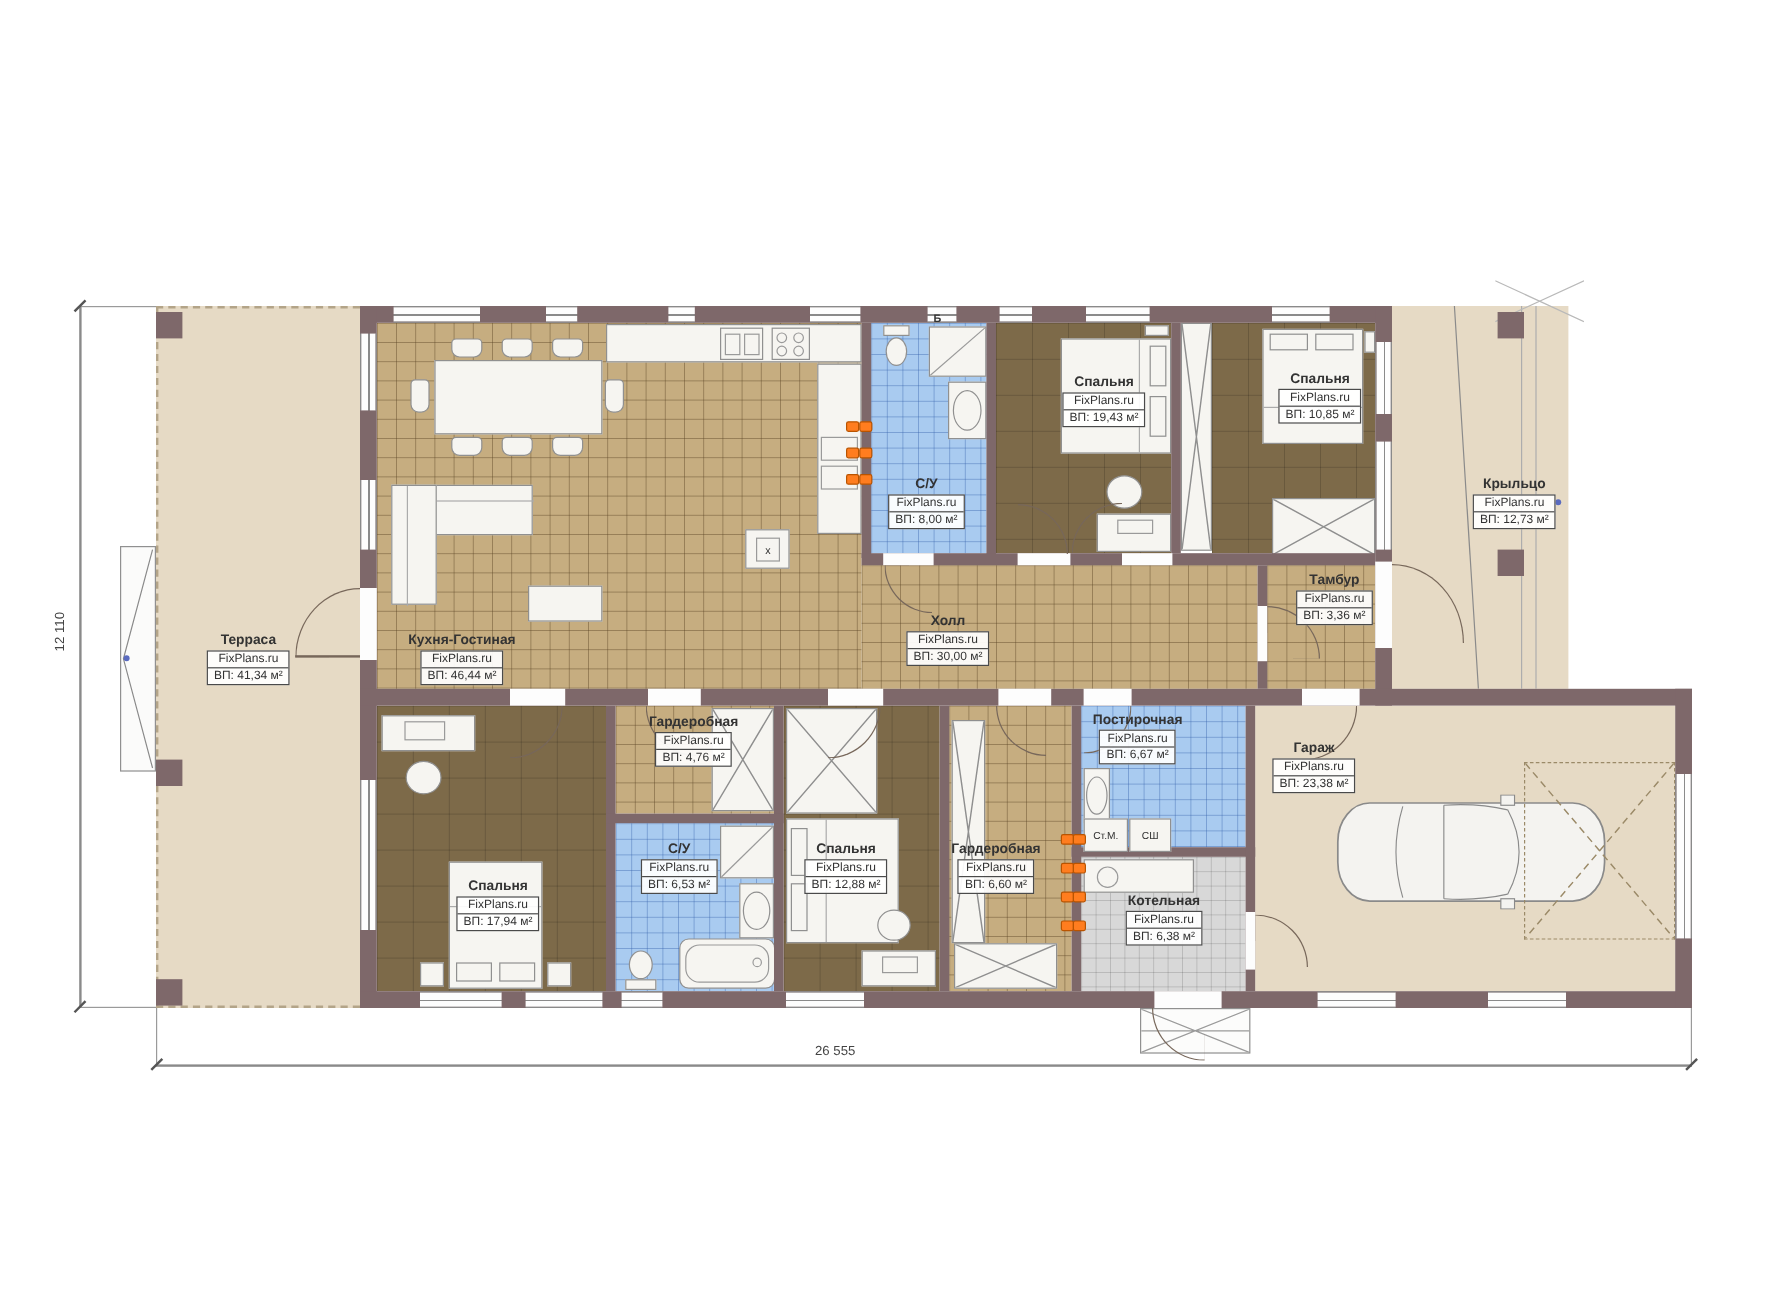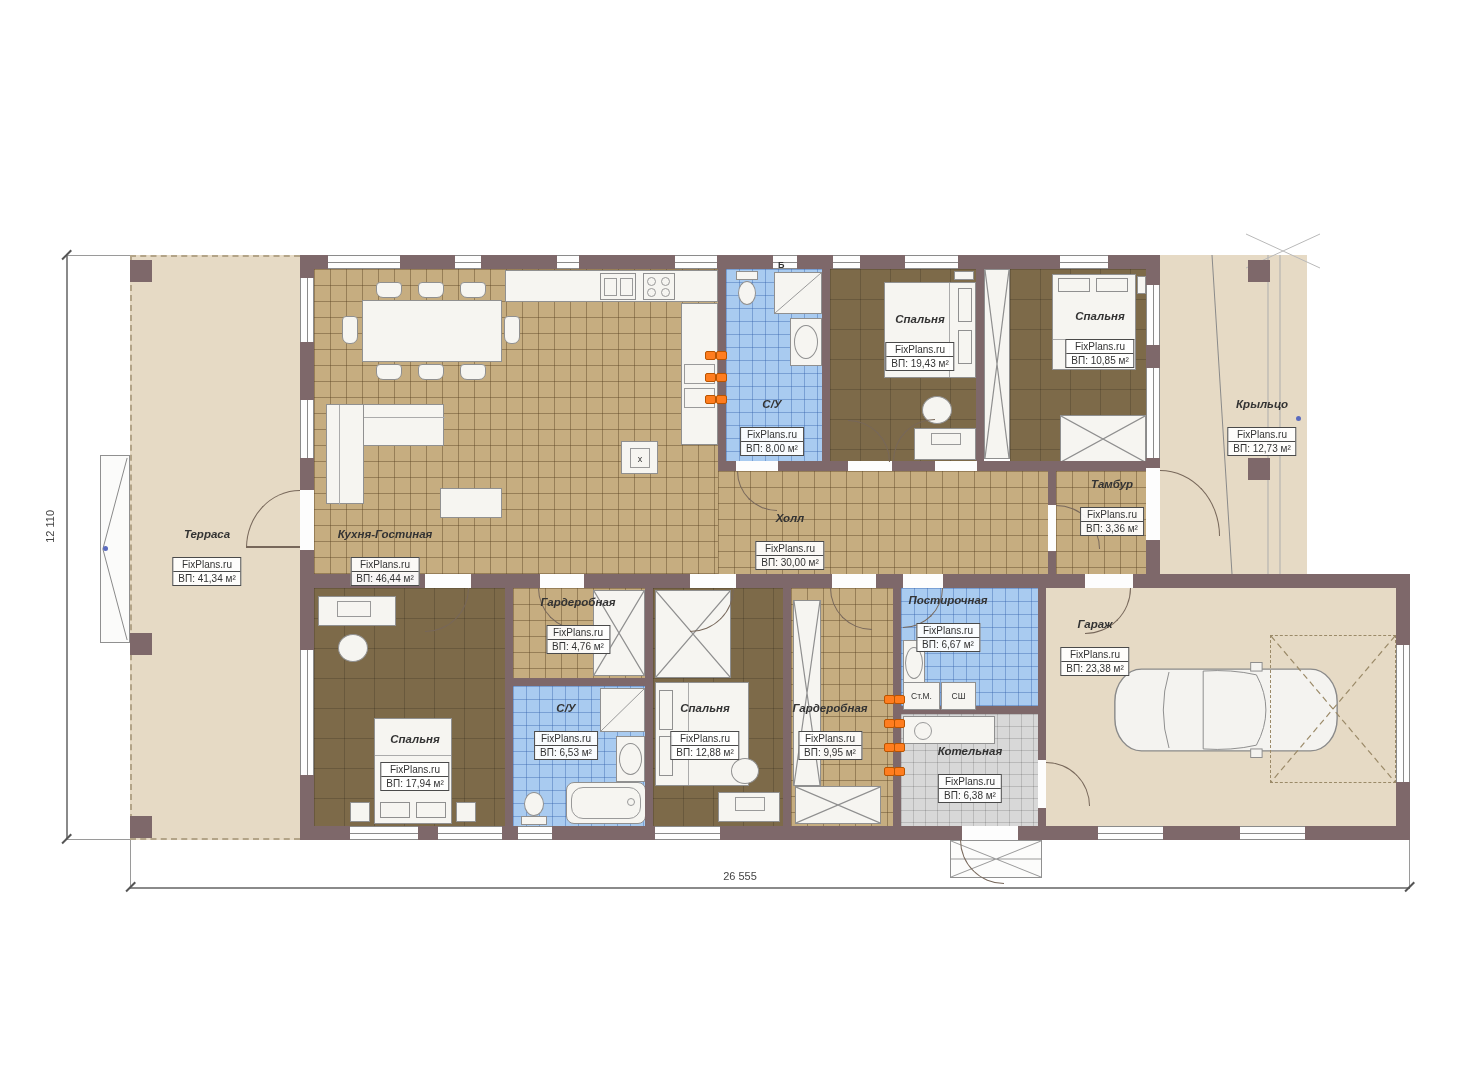--- a/index.html
+++ b/index.html
@@ -44,21 +44,21 @@
   .fu .in{position:absolute;background:#f6f5f1;border:1px solid #9a9a9a;box-sizing:border-box;}
   .fu .bl{position:absolute;background:#ababab;}
   .round{border-radius:50%;}
   .chair{border-radius:4px 4px 7px 7px;}
   .stripe{background:repeating-linear-gradient(to bottom,#6a6a6a 0 2px,#e2e2e2 2px 5px);}
   .xb{position:absolute;background:#f6f5f1;border:1px solid #8f8f8f;z-index:1;box-sizing:border-box;}
   .xsvg{position:absolute;left:0;top:0;width:100%;height:100%;}
   .ht{position:absolute;width:9px;height:7px;background:#ff7d1f;border:1px solid #b95400;border-radius:2px;z-index:4;}
   
   .rl{position:absolute;transform:translateX(-50%);text-align:center;z-index:6;}
-  .rl .nm{font-size:11.5px;font-weight:bold;color:#333;white-space:nowrap;margin-bottom:17px;font-style:italic;}
+  .rl .nm{font-size:11.5px;font-weight:bold;color:#333;white-space:nowrap;margin-bottom:2px;}
   .rl .bx{border:1px solid #4a4a4a;background:rgba(255,255,255,.93);display:inline-block;}
   .rl .br{font-size:10px;color:#333;padding:1px 5px;border-bottom:1px solid #4a4a4a;white-space:nowrap;}
   .rl .ar{font-size:10px;color:#333;padding:1px 5px;white-space:nowrap;}
   .app-lb{position:absolute;font-size:8.5px;color:#333;z-index:2;display:flex;align-items:center;justify-content:center;
           background:#f6f5f1;border:1px solid #909090;box-sizing:border-box;}
   .tiny-lb{position:absolute;font-size:9px;font-weight:bold;color:#333;z-index:4;}
   
   .dim-line{position:absolute;background:#8a8a8a;z-index:1;}
   .dim-text{position:absolute;font-size:11px;color:#444;z-index:1;white-space:nowrap;}
   .dim-text.v{writing-mode:vertical-rl;transform:rotate(180deg);}
@@ -416,21 +416,21 @@
   <div class="rl" style="left:566px;top:702px;">
     <div class="nm">С/У</div>
     <div class="bx"><div class="br">FixPlans.ru</div><div class="ar">ВП: 6,53 м²</div></div>
   </div>
   <div class="rl" style="left:705px;top:702px;">
     <div class="nm">Спальня</div>
     <div class="bx"><div class="br">FixPlans.ru</div><div class="ar">ВП: 12,88 м²</div></div>
   </div>
   <div class="rl" style="left:830px;top:702px;">
     <div class="nm">Гардеробная</div>
-    <div class="bx"><div class="br">FixPlans.ru</div><div class="ar">ВП: 9,95 м²</div></div>
+    <div class="bx"><div class="br">FixPlans.ru</div><div class="ar">ВП: 6,60 м²</div></div>
   </div>
   <div class="rl" style="left:948px;top:594px;">
     <div class="nm">Постирочная</div>
     <div class="bx"><div class="br">FixPlans.ru</div><div class="ar">ВП: 6,67 м²</div></div>
   </div>
   <div class="rl" style="left:970px;top:745px;">
     <div class="nm">Котельная</div>
     <div class="bx"><div class="br">FixPlans.ru</div><div class="ar">ВП: 6,38 м²</div></div>
   </div>
   <div class="rl" style="left:1095px;top:618px;">
@@ -443,15 +443,15 @@
   <div class="line" style="left:66px;top:839px;width:64px;height:1px;"></div>
   <div class="tick" style="left:60px;top:254px;"></div>
   <div class="tick" style="left:60px;top:838px;"></div>
   <div class="dim-text v" style="left:44px;top:510px;">12 110</div>
 
   <div class="dim-line" style="left:130px;top:887px;width:1280px;height:1.5px;"></div>
   <div class="line" style="left:130px;top:840px;width:1px;height:47px;"></div>
   <div class="line" style="left:1409px;top:840px;width:1px;height:47px;"></div>
   <div class="tick" style="left:124px;top:886px;"></div>
   <div class="tick" style="left:1403px;top:886px;"></div>
-  <div class="dim-text" style="left:740px;top:870px;transform:translateX(-50%);">26 555</div>
+  <div class="dim-text" style="left:696px;top:870px;transform:translateX(-50%);">26 555</div>
 
 </div>
 
 </body></html>

